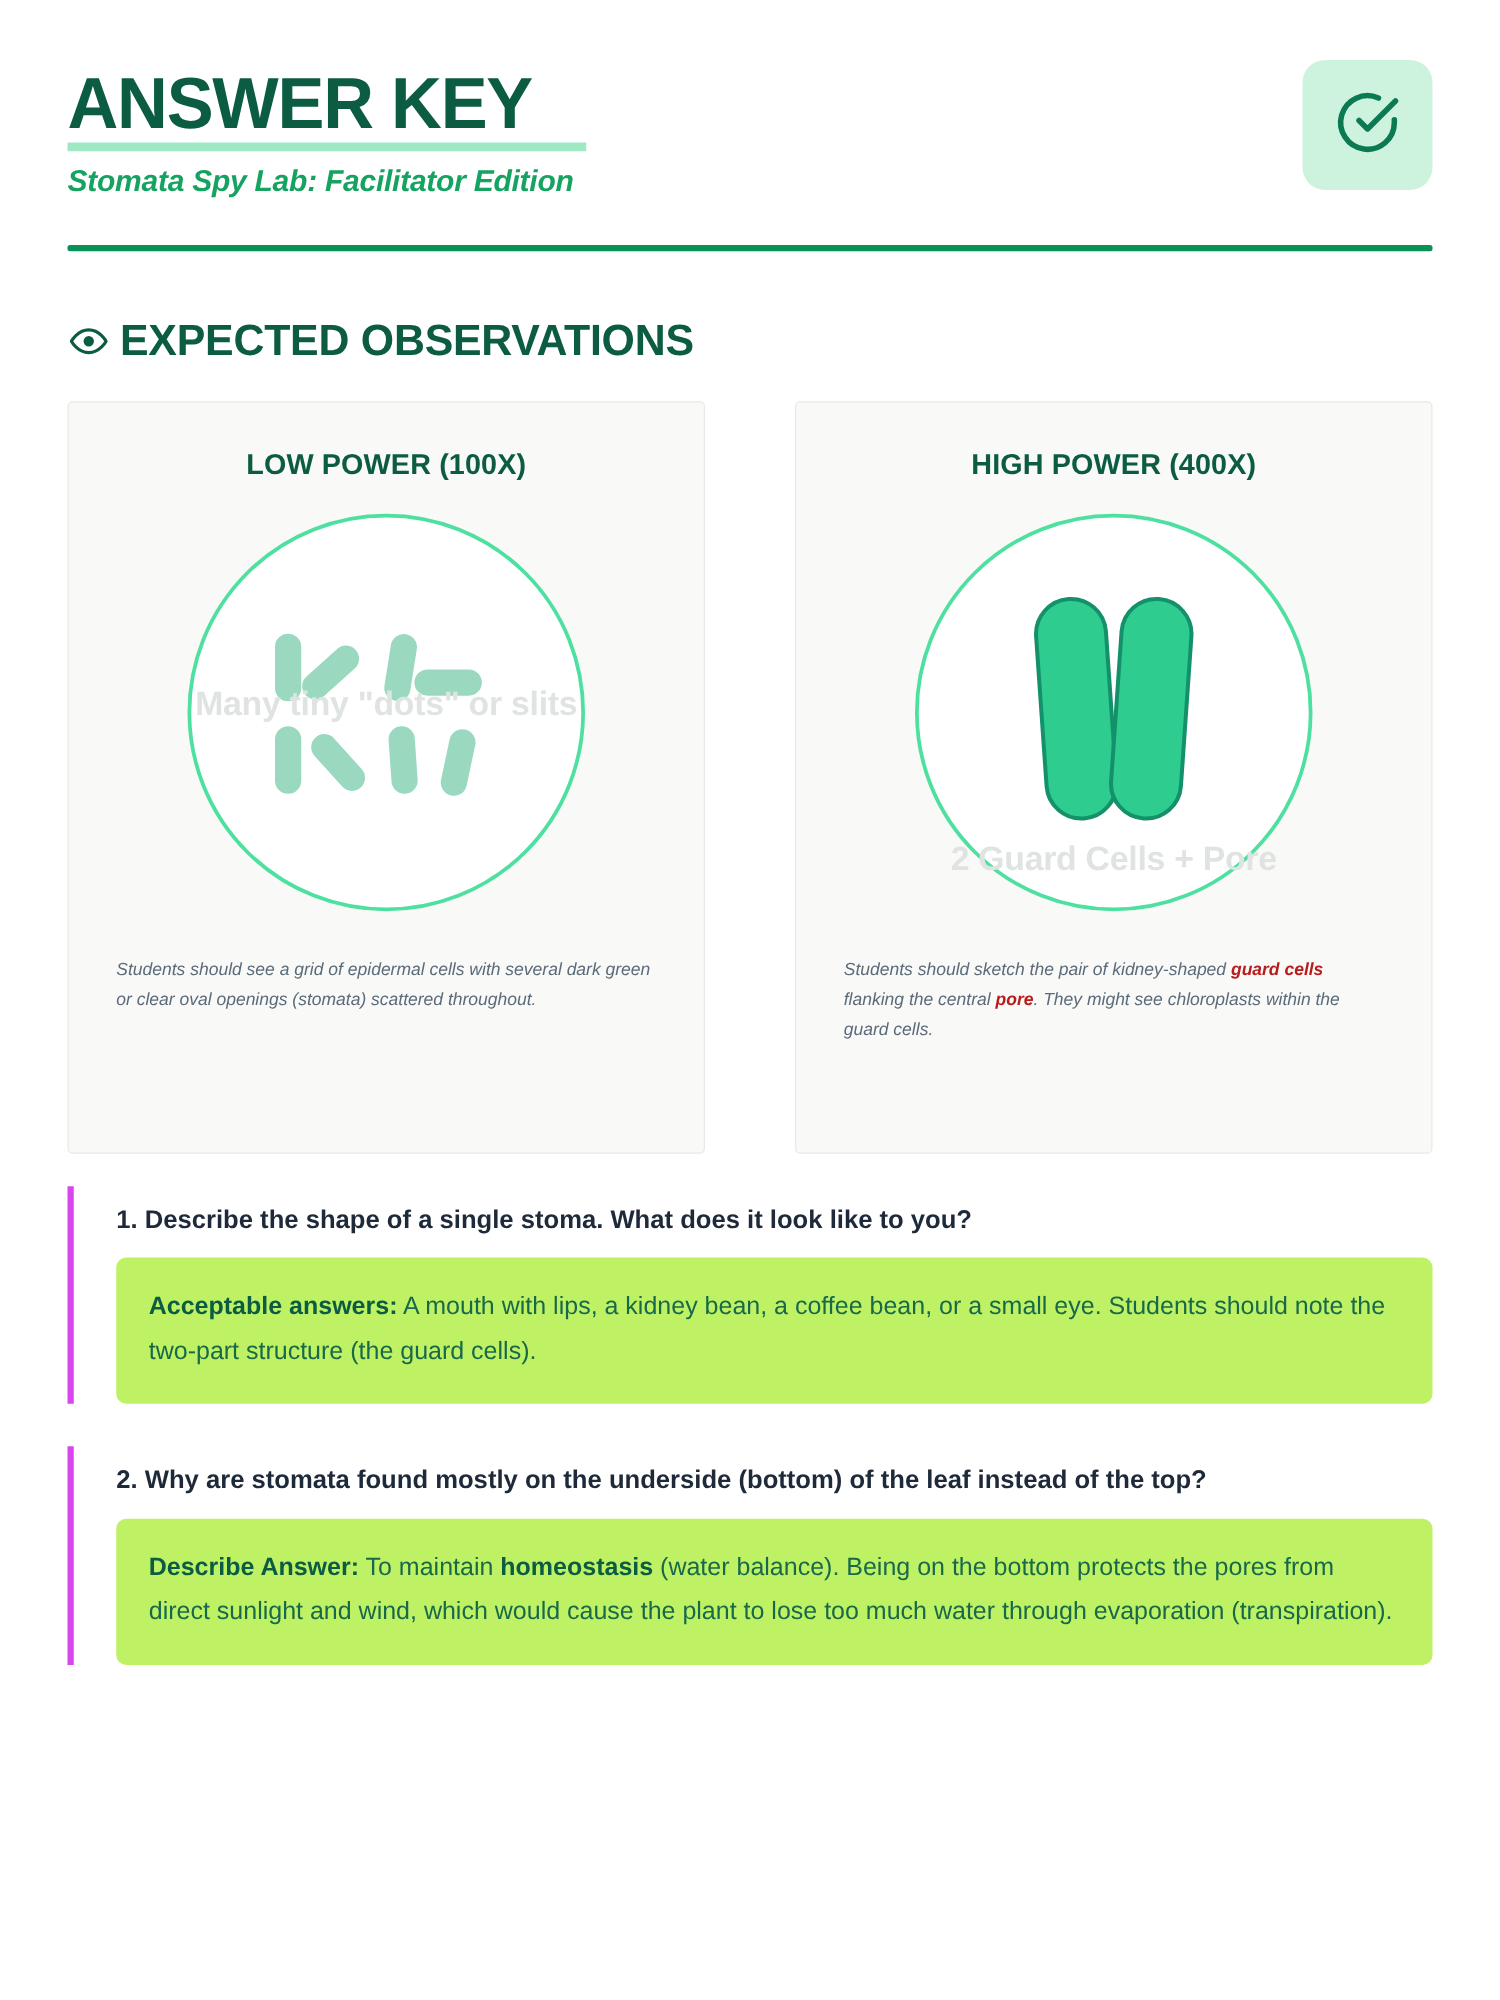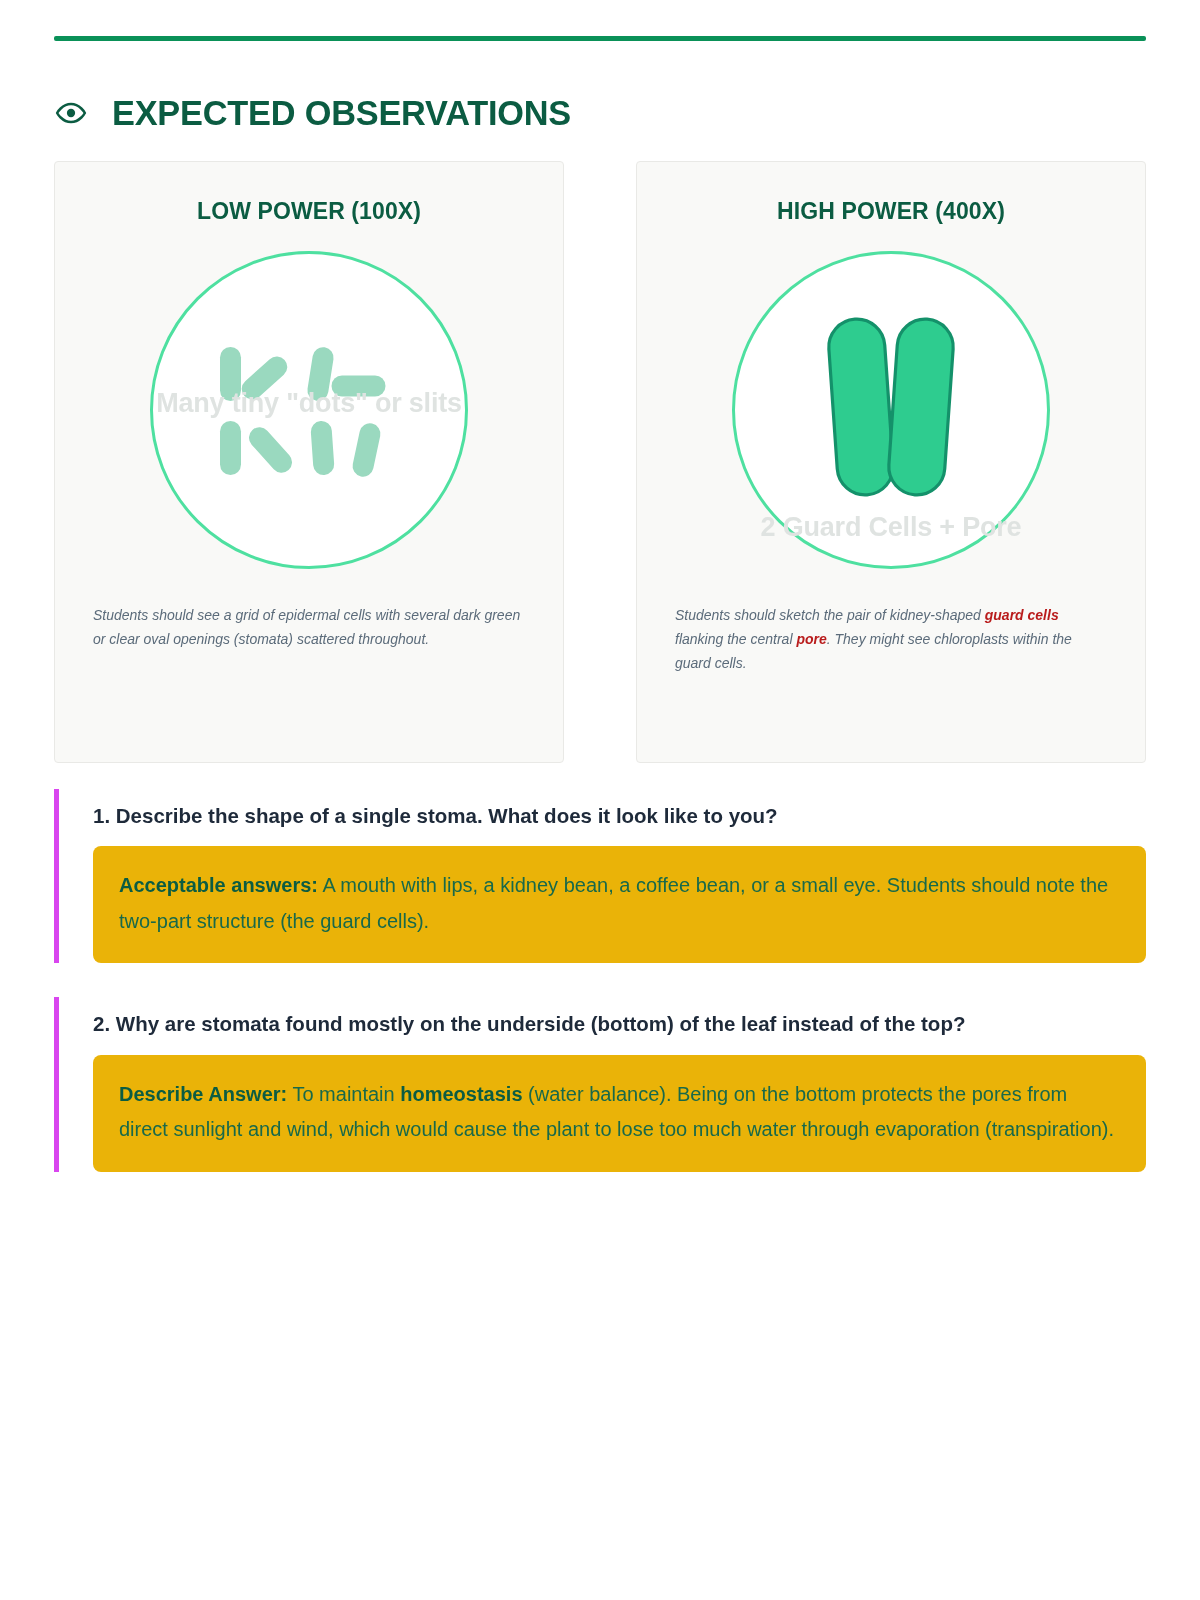--- a/index.html
+++ b/index.html
@@ -70,21 +70,21 @@
     height: 5px;
     background: #0a9158;
     margin-top: 36px;
     border-radius: 2px;
   }
 
   
   .section-head {
     display: flex;
     align-items: center;
-    gap: 24px;
+    gap: 8px;
     margin-top: 52px;
   }
   .section-head .sh-icon {
     display: flex;
     align-items: center;
     justify-content: center;
     width: 34px; height: 34px;
     color: #0b5c42;
     flex: 0 0 auto;
   }
@@ -176,38 +176,54 @@
     margin-bottom: 34px;
   }
   .q-text {
     font-size: 20.5px;
     font-weight: 800;
     color: #1e2a3a;
     line-height: 1.62;
     padding: 10px 0 14px 0;
   }
   .a-box {
-    background: #eab308;
+    background: #bef264;
     border-radius: 8px;
     padding: 22px 26px 24px 26px;
   }
   .a-text {
     font-size: 20px;
     line-height: 1.78;
     color: #18694a;
   }
   .a-text b { font-weight: 800; color: #0b5c42; }
 
   .clip { overflow: hidden; }
 </style>
 </head>
 <body>
 
 <div class="page clip">
 
+  <div class="header">
+    <div class="header-left">
+      <div class="title">ANSWER KEY</div>
+      <div class="title-underline"></div>
+      <div class="subtitle">Stomata Spy Lab: Facilitator Edition</div>
+    </div>
+
+    <div class="stamp">
+      <span>
+        <svg width="56" height="56" viewBox="0 0 24 24" fill="none" stroke="#0b7a52" stroke-width="1.9" stroke-linecap="round" stroke-linejoin="round">
+          <path d="M21.2 11.1V12a9.2 9.2 0 1 1-5.45-8.4"></path>
+          <path d="M21.6 4.6 12 14.2l-2.9-2.9"></path>
+        </svg>
+      </span>
+    </div>
+  </div>
 
   <div class="header-rule"></div>
 
   <div class="section-head">
     <span class="sh-icon">
       <svg width="32" height="32" viewBox="0 0 24 24" fill="none" stroke="#0b5c42" stroke-width="1.9" stroke-linecap="round" stroke-linejoin="round">
         <path d="M1.6 12S5.2 5.2 12 5.2 22.4 12 22.4 12 18.8 18.8 12 18.8 1.6 12 1.6 12Z"></path>
         <circle cx="12" cy="12" r="3.1" fill="#0b5c42" stroke="none"></circle>
       </svg>
     </span>

